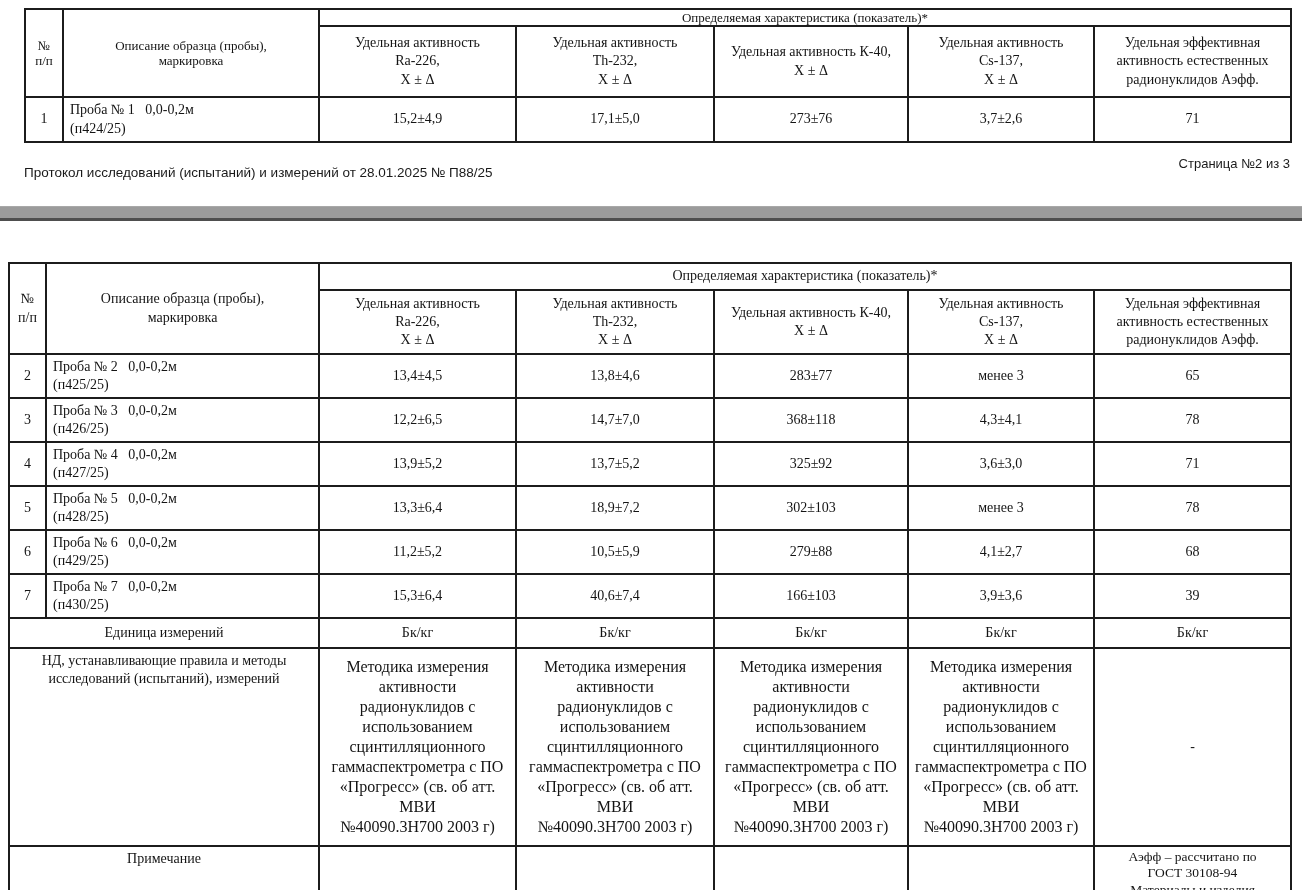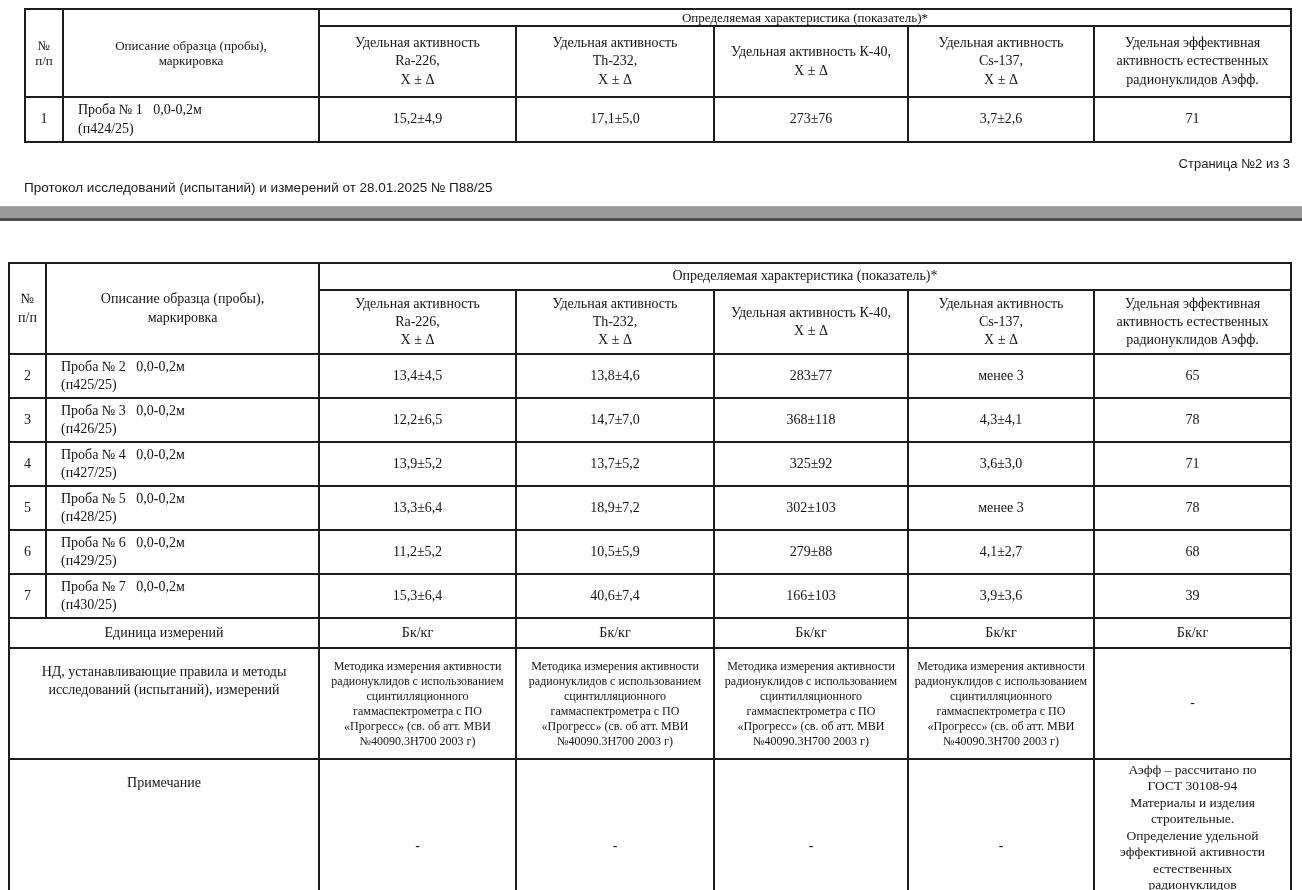--- a/index.html
+++ b/index.html
@@ -22,26 +22,26 @@
   .t2 { left:8px; top:262px; width:1282px; }
   .r-strip1 td { height:15px; font-size:13px; line-height:15px; padding:0 3px; }
   .r-strip2 td { height:23px; font-size:14px; }
   .r-head1 td { height:67px; }
   .r-head2 td { height:60px; }
   .r-data1 td { height:41px; }
   .r-sample td { height:40px; }
   .r-unit td { height:26px;font-family:Liberation Serif, serif; }
   .r-nd td { height:94px; }
   .r-note td { height:158px; }
-  .desc-cell { text-align:left; padding-left:14px; font-size:14px; }
-  .method-cell { font-size:12px; line-height:1.25; vertical-align:middle; padding:0 1px; }
-  .top-align { vertical-align:top; padding-top:14px; }
+  .desc-cell { text-align:left; padding-left:6px; font-size:14px; }
+  .method-cell { font-size:16px; line-height:1.25; vertical-align:middle; padding:8px 1px; }
+  .top-align { vertical-align:top; padding-top:3px; }
   .note-text { font-size:13.5px; line-height:1.22; vertical-align:top; padding-top:2px; }
   .protocol-line {
-    position:absolute; left:24px; top:180px;
+    position:absolute; left:24px; top:165px;
     font-family:"Liberation Sans", sans-serif; font-size:13.5px; color:#1a1a1a;
   }
   .page-indicator {
     position:absolute; right:12px; top:156px;
     font-family:"Liberation Sans", sans-serif; font-size:13px; color:#1a1a1a;
   }
   .divider-band { position:absolute; left:0; top:206px; width:1302px; height:11px; background:#9b9b9b; border-top:1px solid #a8a8a8; }
   .divider-line { position:absolute; left:0; top:218px; width:1302px; height:3px; background:#4e4e4e; }
 </style>
 </head>

